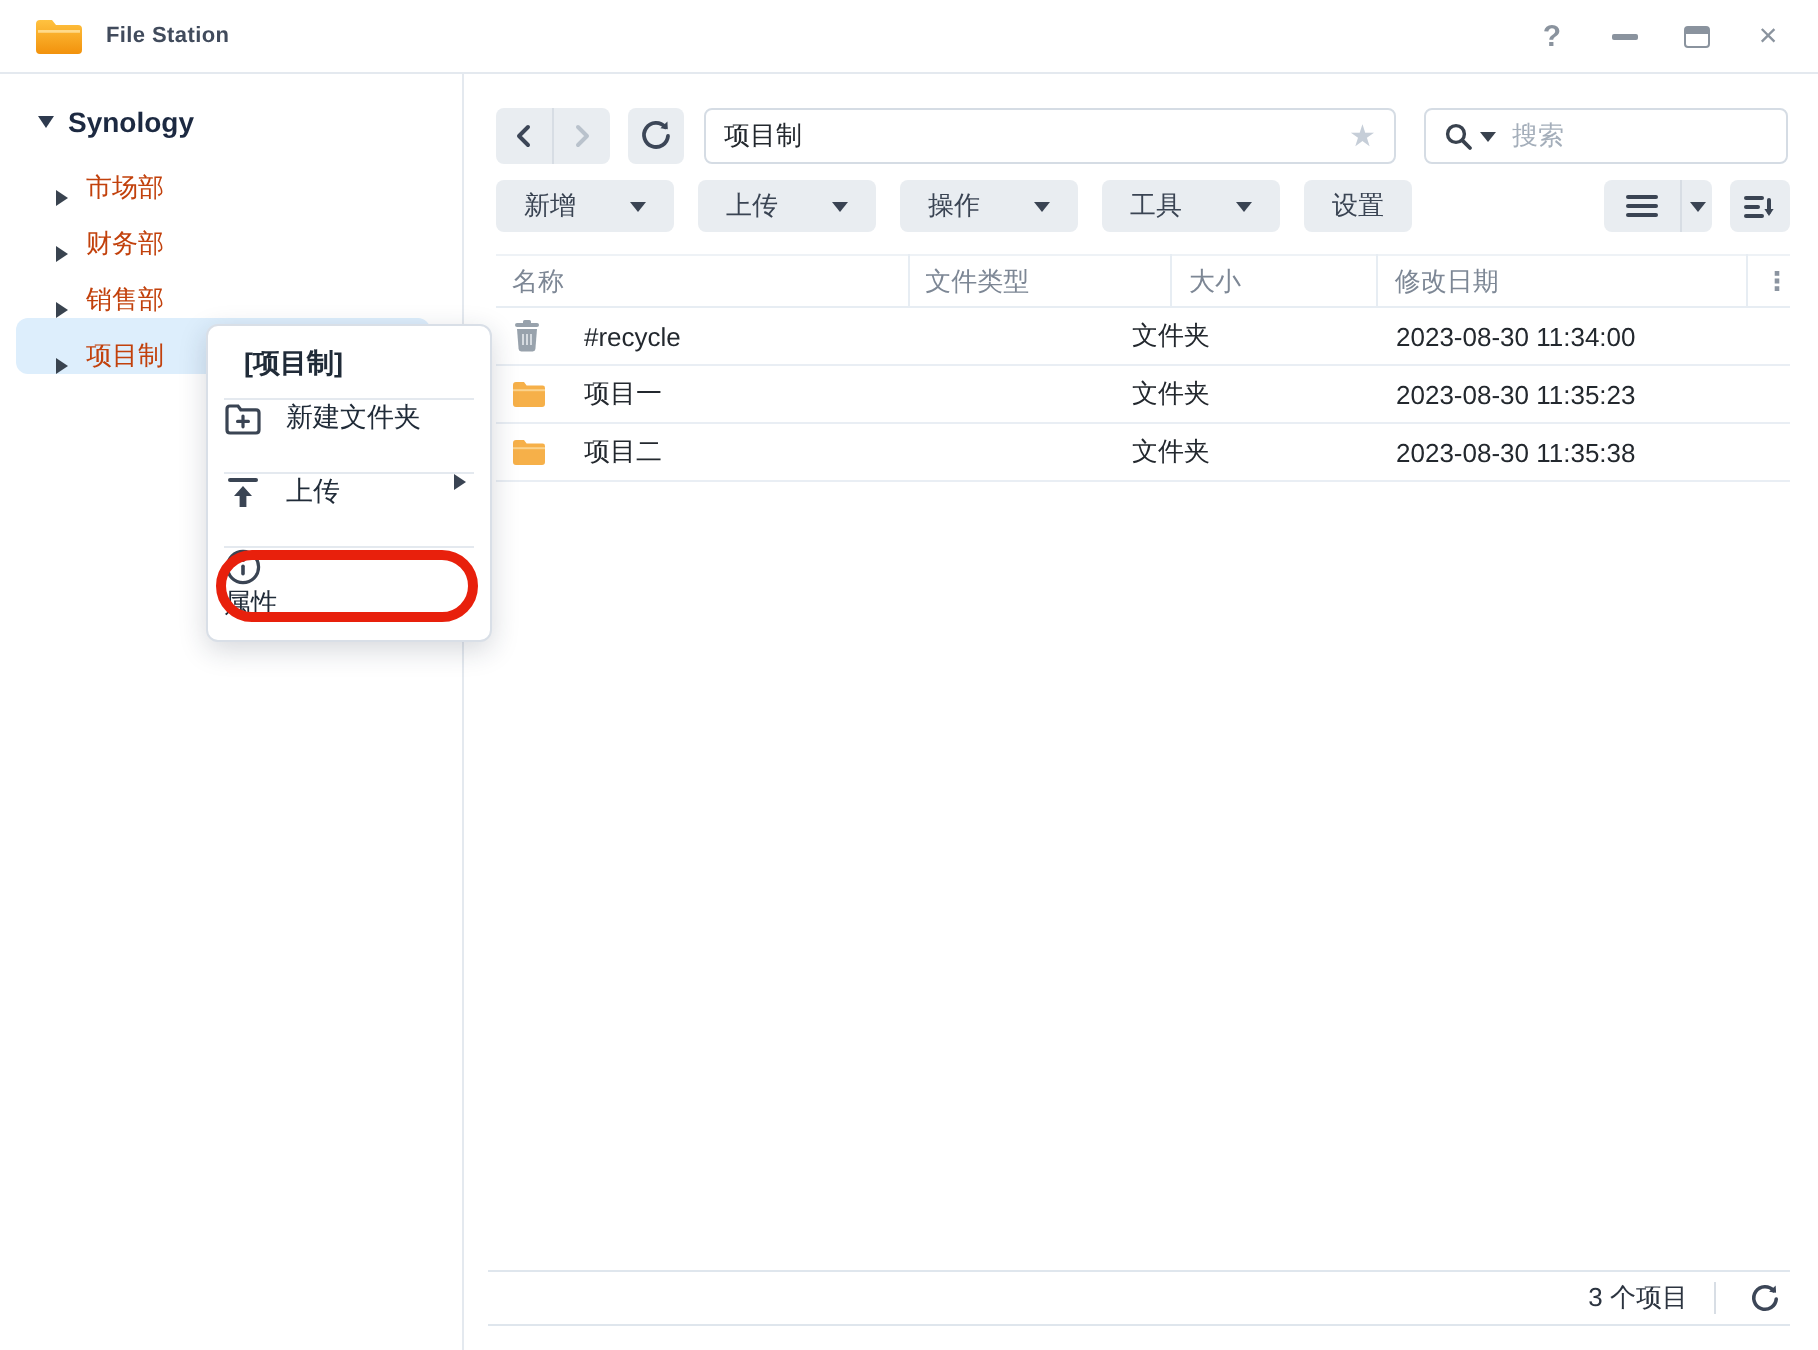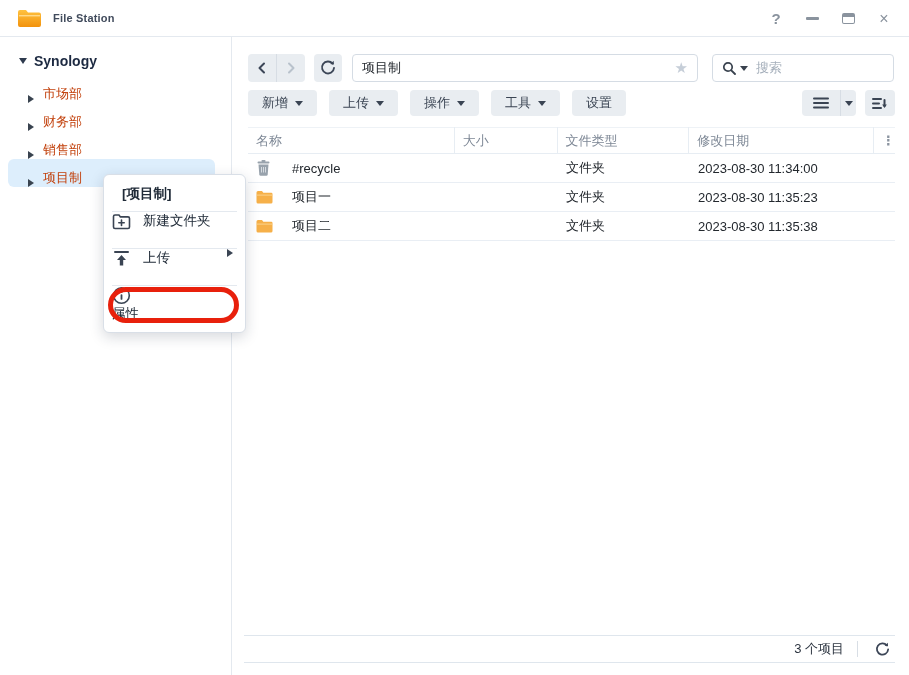--- a/index.html
+++ b/index.html
@@ -34,21 +34,21 @@
   .nav-sep { width:1px; height:28px; background:#d7dde4; }
   .icon-btn { width:28px; height:28px; background:#e9edf1; border-radius:4px; display:flex; align-items:center; justify-content:center; margin-left:9px; cursor:pointer; }
   .path-field { flex:1; height:28px; margin-left:10px; border:1px solid #d5dce4; border-radius:4px; display:flex; align-items:center; padding:0 9px; background:#fff; }
   .path-text { flex:1; color:#23282e; }
   .star { color:#c6ced8; font-size:15px; cursor:pointer; }
   .search-box { width:182px; height:28px; margin-left:14px; border:1px solid #d5dce4; border-radius:4px; display:flex; align-items:center; padding:0 9px; background:#fff; }
   .search-caret { width:0; height:0; border-left:4px solid transparent; border-right:4px solid transparent; border-top:5px solid #39424e; margin-left:3px; cursor:pointer; }
   .search-placeholder { color:#a4aeba; margin-left:8px; }
 
   .toolbar-row { position:absolute; top:53px; left:15px; right:14px; height:26px; display:flex; align-items:center; }
-  .tb-btn { height:26px; background:#e9edf1; border-radius:4px; padding:0 14px; display:flex; align-items:center; color:#3a4453; margin-right:12px; cursor:pointer; white-space:nowrap; }
+  .tb-btn { height:26px; background:#e9edf1; border-radius:4px; padding:0 14px; display:flex; align-items:center; color:#3a4453; margin-right:12px; cursor:pointer; white-space:nowrap;gap:20px; }
   .tb-caret { width:0; height:0; border-left:4px solid transparent; border-right:4px solid transparent; border-top:5px solid #3a4453; margin-left:7px; }
   .tb-right { margin-left:auto; display:flex; align-items:center; }
   .split-btn { display:flex; height:26px; background:#e9edf1; border-radius:4px; overflow:hidden; }
   .split-main { width:38px; display:flex; align-items:center; justify-content:center; cursor:pointer; }
   .split-sep { width:1px; background:#d7dde4; }
   .split-arrow { width:15px; display:flex; align-items:center; justify-content:center; cursor:pointer; }
   .sort-btn { width:30px; height:26px; background:#e9edf1; border-radius:4px; display:flex; align-items:center; justify-content:center; margin-left:9px; cursor:pointer; }
 
   .table { position:absolute; top:90px; left:15px; right:14px; }
   .thead { display:flex; height:27px; align-items:center; border-top:1px solid #eef2f6; border-bottom:1px solid #e7edf3; color:#7d8795; }
@@ -64,21 +64,21 @@
   .td-size { width:103px; }
   .td-type { width:132px; }
   .td-date { width:185px; }
   .row-icon { width:17px; height:16px; margin-right:9px; flex:none; display:flex; align-items:center; }
 
   .statusbar { position:absolute; bottom:12px; left:11px; right:14px; height:28px; border-top:1px solid #dfe6ed; border-bottom:1px solid #dfe6ed; display:flex; align-items:center; justify-content:flex-end; color:#2c3440; }
   .status-sep { width:1px; height:16px; background:#d8dee5; margin:0 13px; }
   .status-refresh { width:22px; height:22px; display:flex; align-items:center; justify-content:center; cursor:pointer; margin-right:2px; }
 
   
-  .context-menu { position:absolute; left:103px; top:174px; width:143px; background:#fff; border:1px solid #d9dfe7; border-radius:6px; box-shadow:0 4px 14px rgba(30,40,60,.18); padding:2px 0 6px 0; z-index:10; }
+  .context-menu { position:absolute; left:103px; top:162px; width:143px; background:#fff; border:1px solid #d9dfe7; border-radius:6px; box-shadow:0 4px 14px rgba(30,40,60,.18); padding:2px 0 6px 0; z-index:10; }
   .menu-header { height:34px; display:flex; align-items:center; padding-left:18px; font-weight:bold; color:#202b38; font-size:13.5px; }
   .menu-divider { height:1px; background:#e4e9ef; margin:0 8px; }
   .menu-item { height:36px; display:flex; align-items:flex-start; padding:0 12px 0 8px; color:#202b38; font-size:13.5px; cursor:pointer; }
   .menu-item .mi-icon { width:19px; height:19px; margin-right:12px; display:flex; align-items:center; justify-content:center; flex:none; }
   .menu-item-last { height:40px;flex-direction:column; }
   .submenu-arrow { margin-left:auto; width:0; height:0; border-top:4.5px solid transparent; border-bottom:4.5px solid transparent; border-left:6px solid #3a4453; }
   .annotation-circle { position:absolute; left:4px; top:112px; width:131px; height:36px; border:5px solid #e8200c; border-radius:19px; pointer-events:none; z-index:11; }
 </style>
 </head>
 <body>
@@ -218,22 +218,22 @@
               <path d="M12.5 3 v6" stroke="#3a4453" stroke-width="2" stroke-linecap="round"></path>
               <path d="M10.2 7.5 L12.5 11 L14.8 7.5 Z" fill="#3a4453"></path>
             </svg>
         </div>
       </div>
     </div>
 
     <div class="table">
       <div class="thead">
         <div class="th th-name">名称</div>
+        <div class="th th-type">文件类型</div>
         <div class="th th-size">大小</div>
-        <div class="th th-type">文件类型</div>
         <div class="th th-date">修改日期</div>
         <div class="th th-menu">⋮</div>
       </div>
 
       <div class="trow">
         <div class="td td-name">
           <span class="row-icon">
             <svg width="15" height="16" viewBox="0 0 15 16">
                 <rect x="1.5" y="1.5" width="12" height="2" rx="1" fill="#98a2ac"></rect>
                 <rect x="5.5" y="0" width="4" height="2" rx="0.8" fill="#98a2ac"></rect>

